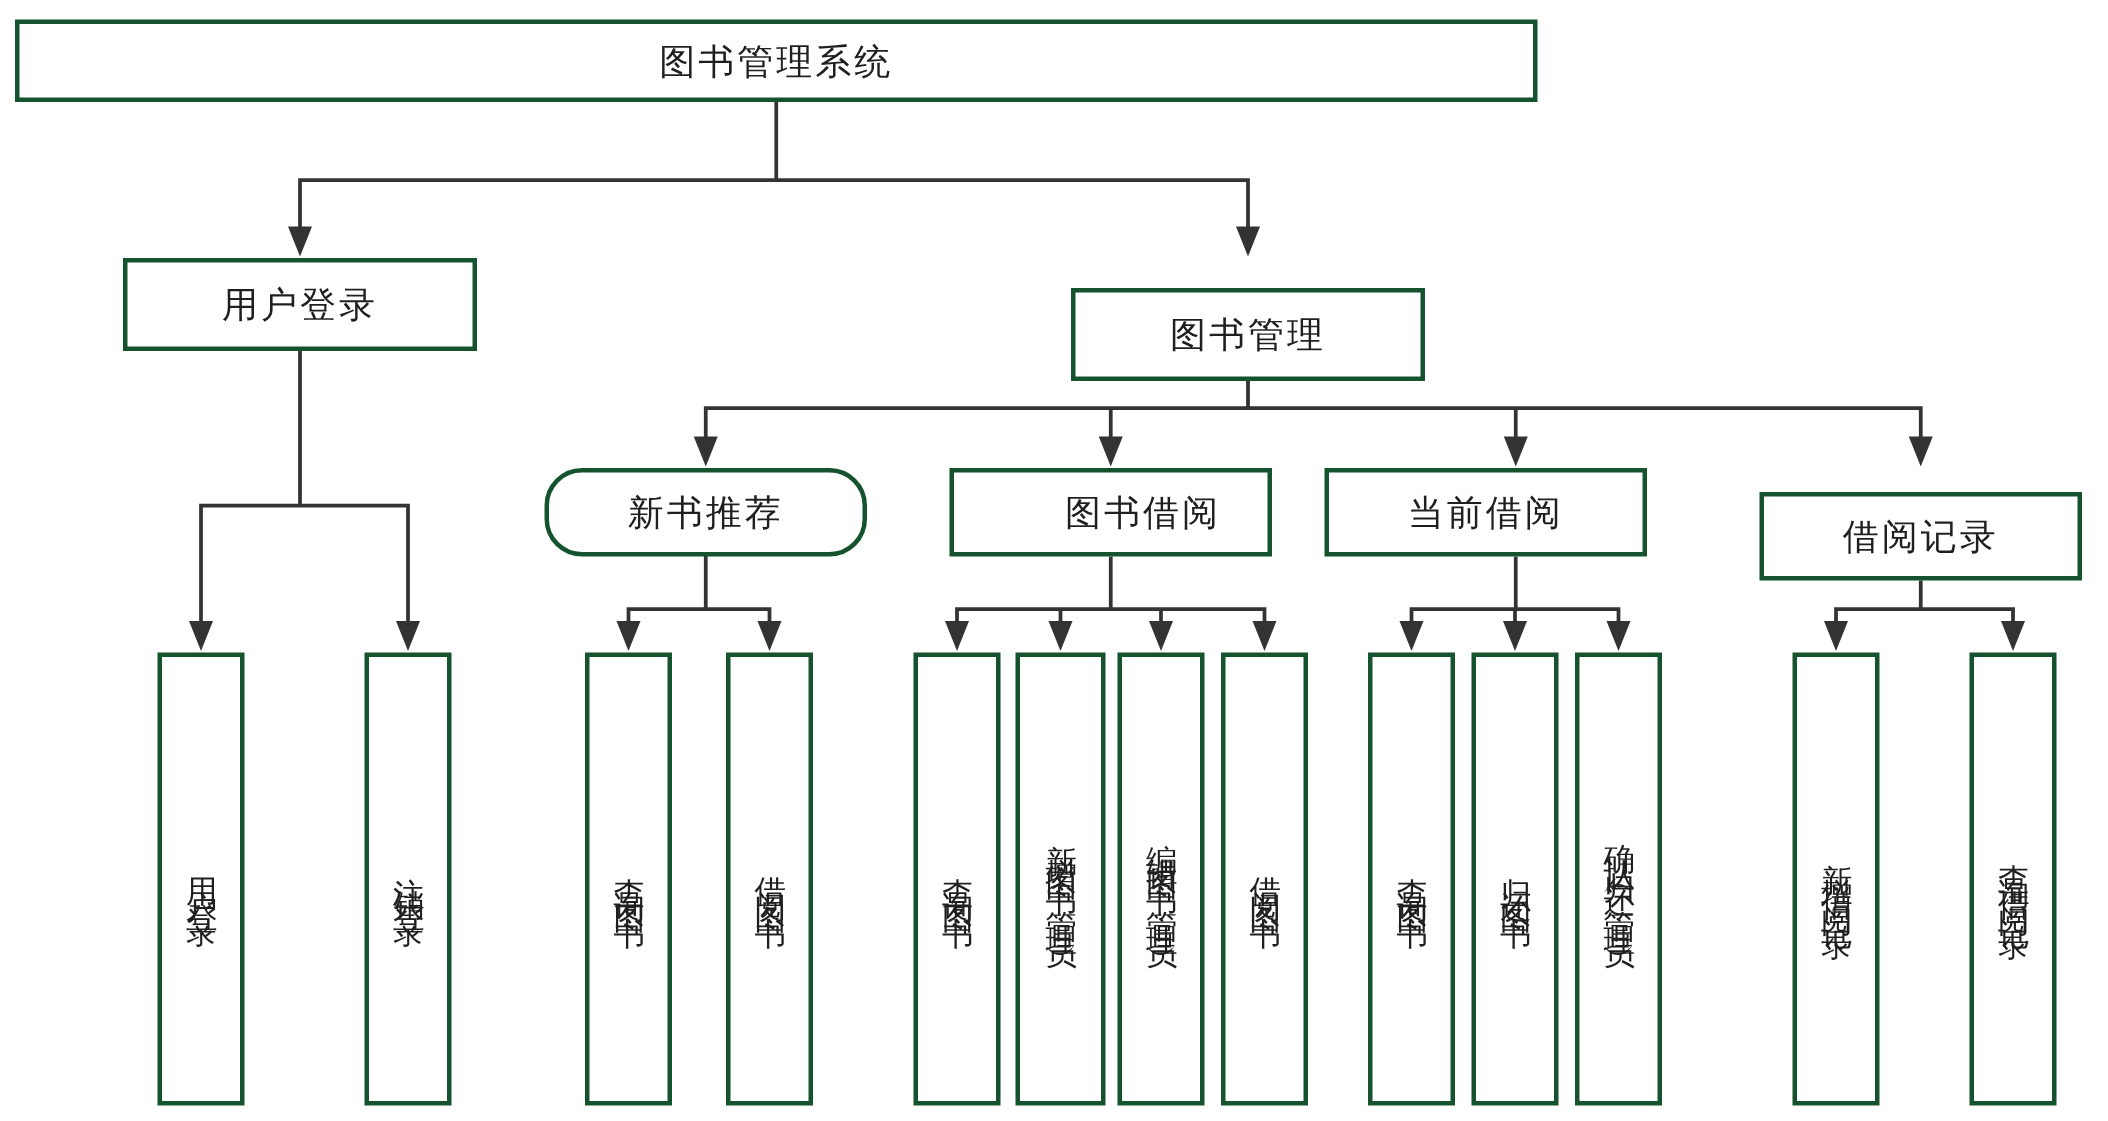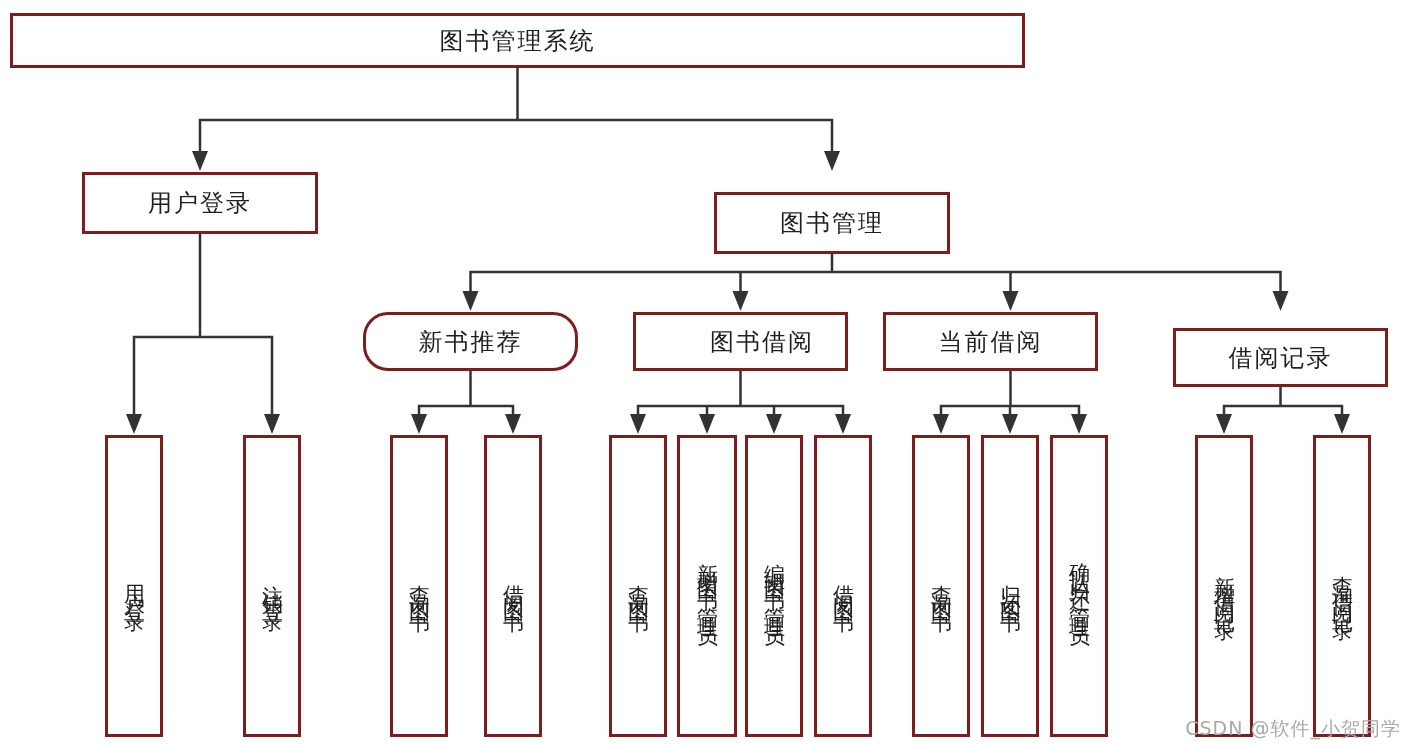--- a/index.html
+++ b/index.html
@@ -18,21 +18,21 @@
   #connector-svg {
     position: absolute;
     left: 0;
     top: 0;
     z-index: 1;
   }
   .node {
     position: absolute;
     box-sizing: border-box;
     background: #ffffff;
-    border: 3px solid #7f1d1d;
+    border: 3px solid #14532d;
     display: flex;
     align-items: center;
     justify-content: center;
     z-index: 2;
     color: #1f1f1f;
   }
   .node.h .label {
     font-size: 24px;
     letter-spacing: 2px;
     white-space: nowrap;
@@ -143,14 +143,13 @@
       <div class="node v" style="left: 1050px; top: 435px; width: 58px; height: 302px;">
         <span class="label">确认归还（管理员）</span>
       </div>
       <div class="node v" style="left: 1195px; top: 435px; width: 58px; height: 302px;">
         <span class="label">新增借阅记录</span>
       </div>
       <div class="node v" style="left: 1313px; top: 435px; width: 58px; height: 302px;">
         <span class="label">查询借阅记录</span>
       </div>
     </div>
-  <div class="watermark">CSDN @软件_小贺同学</div>
 </div>
 
 </body></html>

